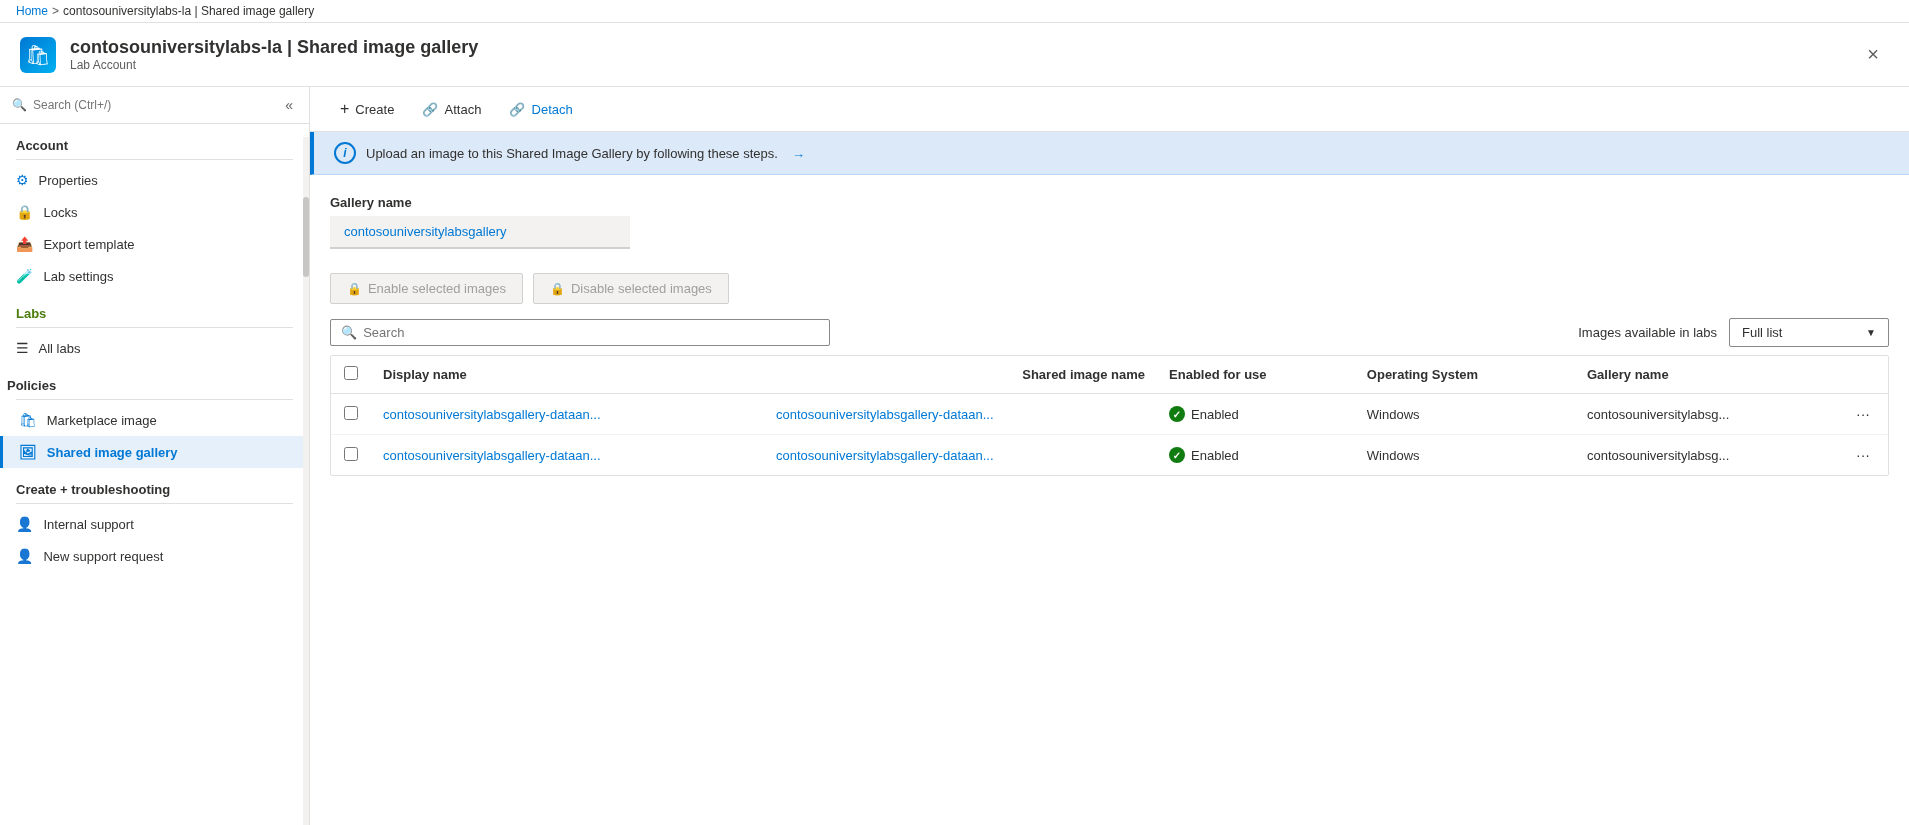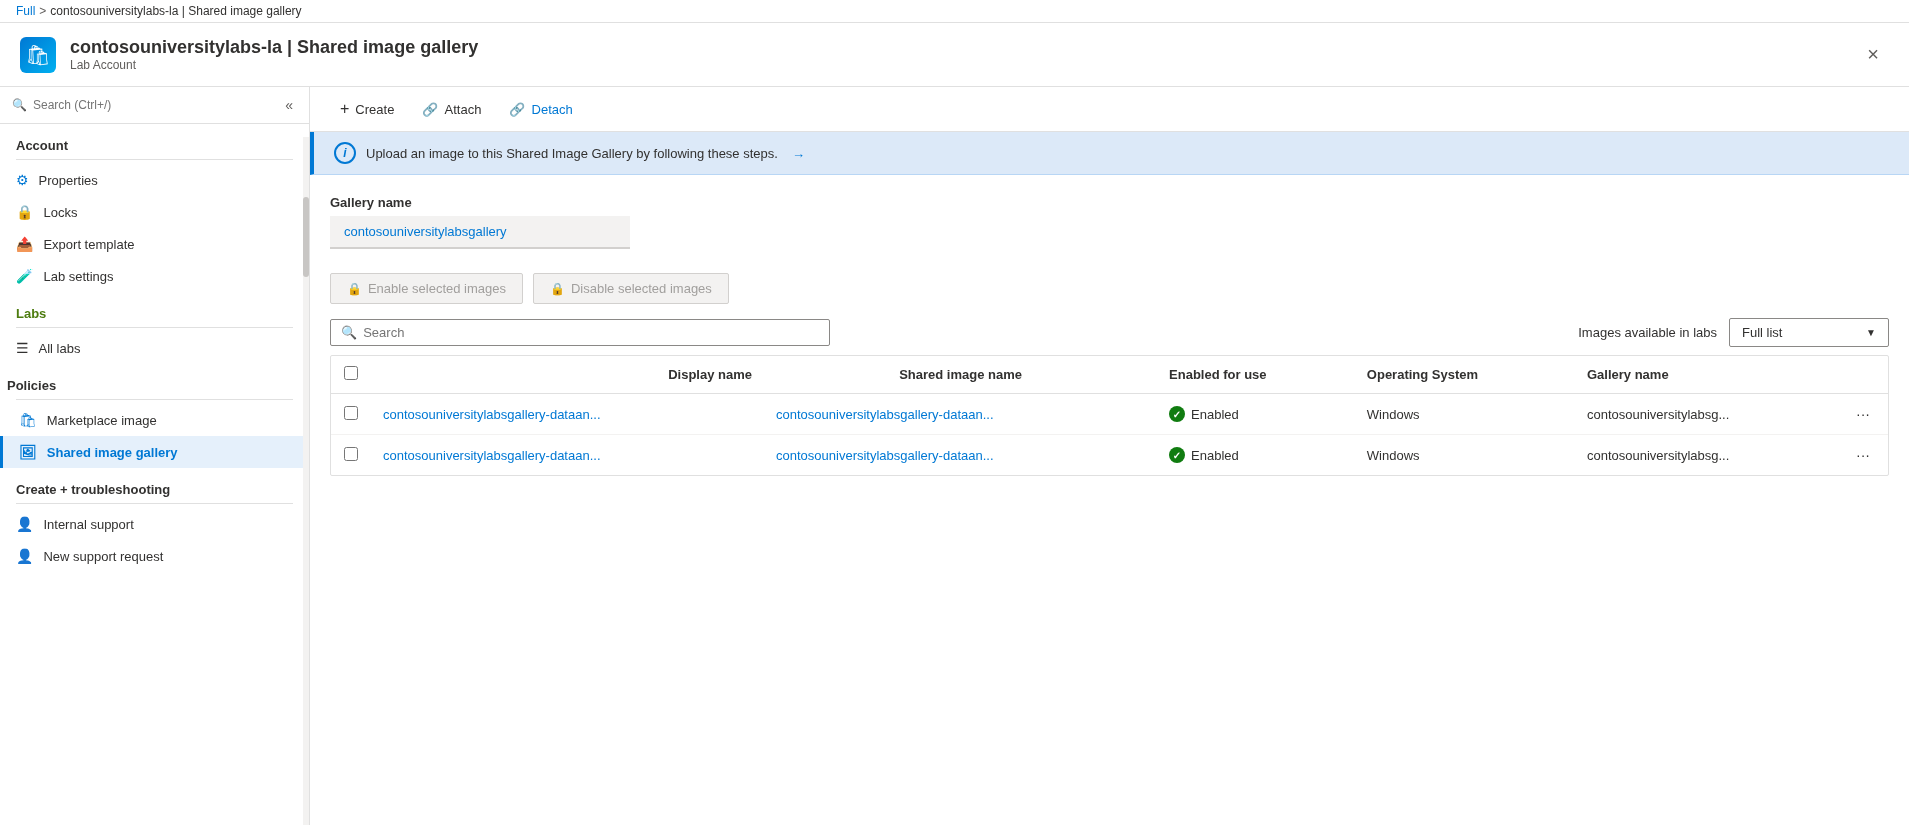--- a/index.html
+++ b/index.html
@@ -2,21 +2,21 @@
 <html><head>
   <meta charset="utf-8">
   <style>
     * { box-sizing: border-box; margin: 0; padding: 0; }
     body { font-family: 'Segoe UI', Arial, sans-serif; font-size: 13px; color: #323130; background: #fff; display: flex; flex-direction: column; height: 825px; overflow: hidden; }
   </style>
 </head>
 <body>
 
 <div style="padding: 4px 16px; font-size: 12px; border-bottom: 1px solid #e0e0e0; background: #fff; display: flex; align-items: center; gap: 4px;">
-  <a style="color: #0078d4; text-decoration: none;">Full</a>
+  <a style="color: #0078d4; text-decoration: none;">Home</a>
   <span style="color: #605e5c;">&gt;</span>
   <span style="color: #323130;">contosouniversitylabs-la | Shared image gallery</span>
 </div>
 
 <div style="display: flex; align-items: center; justify-content: space-between; padding: 0 20px; height: 64px; border-bottom: 1px solid #e0e0e0; background: #fff;">
   <div style="display: flex; align-items: center; gap: 14px;">
     <div style="width: 36px; height: 36px; background: linear-gradient(135deg, #0078d4, #00b0f0); border-radius: 6px; display: flex; align-items: center; justify-content: center; color: #fff; font-size: 20px;">🛍</div>
     <div>
       <div style="font-size: 18px; font-weight: 600; color: #323130;">contosouniversitylabs-la | Shared image gallery</div>
       <div style="font-size: 12px; color: #605e5c;">Lab Account</div>
@@ -154,22 +154,22 @@
       </div>
 
       
       <div style="border: 1px solid #e0e0e0; border-radius: 2px; overflow: hidden;">
         <table style="width: 100%; border-collapse: collapse;">
           <thead>
             <tr>
               <th style="width: 40px; padding: 10px 12px; text-align: center; border-bottom: 1px solid #e0e0e0;">
                 <input type="checkbox" style="width: 14px; height: 14px;">
               </th>
-              <th style="padding: 10px 12px; text-align: right; font-size: 13px; font-weight: 600; color: #323130; border-bottom: 1px solid #e0e0e0;">Display name</th>
-              <th style="padding: 10px 12px; text-align: center; font-size: 13px; font-weight: 600; color: #323130; border-bottom: 1px solid #e0e0e0;">Shared image name</th>
+              <th style="padding: 10px 12px; text-align: left; font-size: 13px; font-weight: 600; color: #323130; border-bottom: 1px solid #e0e0e0;">Display name</th>
+              <th style="padding: 10px 12px; text-align: right; font-size: 13px; font-weight: 600; color: #323130; border-bottom: 1px solid #e0e0e0;">Shared image name</th>
               <th style="padding: 10px 12px; text-align: left; font-size: 13px; font-weight: 600; color: #323130; border-bottom: 1px solid #e0e0e0;">Enabled for use</th>
               <th style="padding: 10px 12px; text-align: left; font-size: 13px; font-weight: 600; color: #323130; border-bottom: 1px solid #e0e0e0;">Operating System</th>
               <th style="padding: 10px 12px; text-align: left; font-size: 13px; font-weight: 600; color: #323130; border-bottom: 1px solid #e0e0e0;">Gallery name</th>
             </tr>
           </thead>
           <tbody>
             <tr style="border-bottom: 1px solid #f3f2f1;">
               <td style="padding: 10px 12px; text-align: center;">
                 <input type="checkbox" style="width: 14px; height: 14px;">
               </td>

